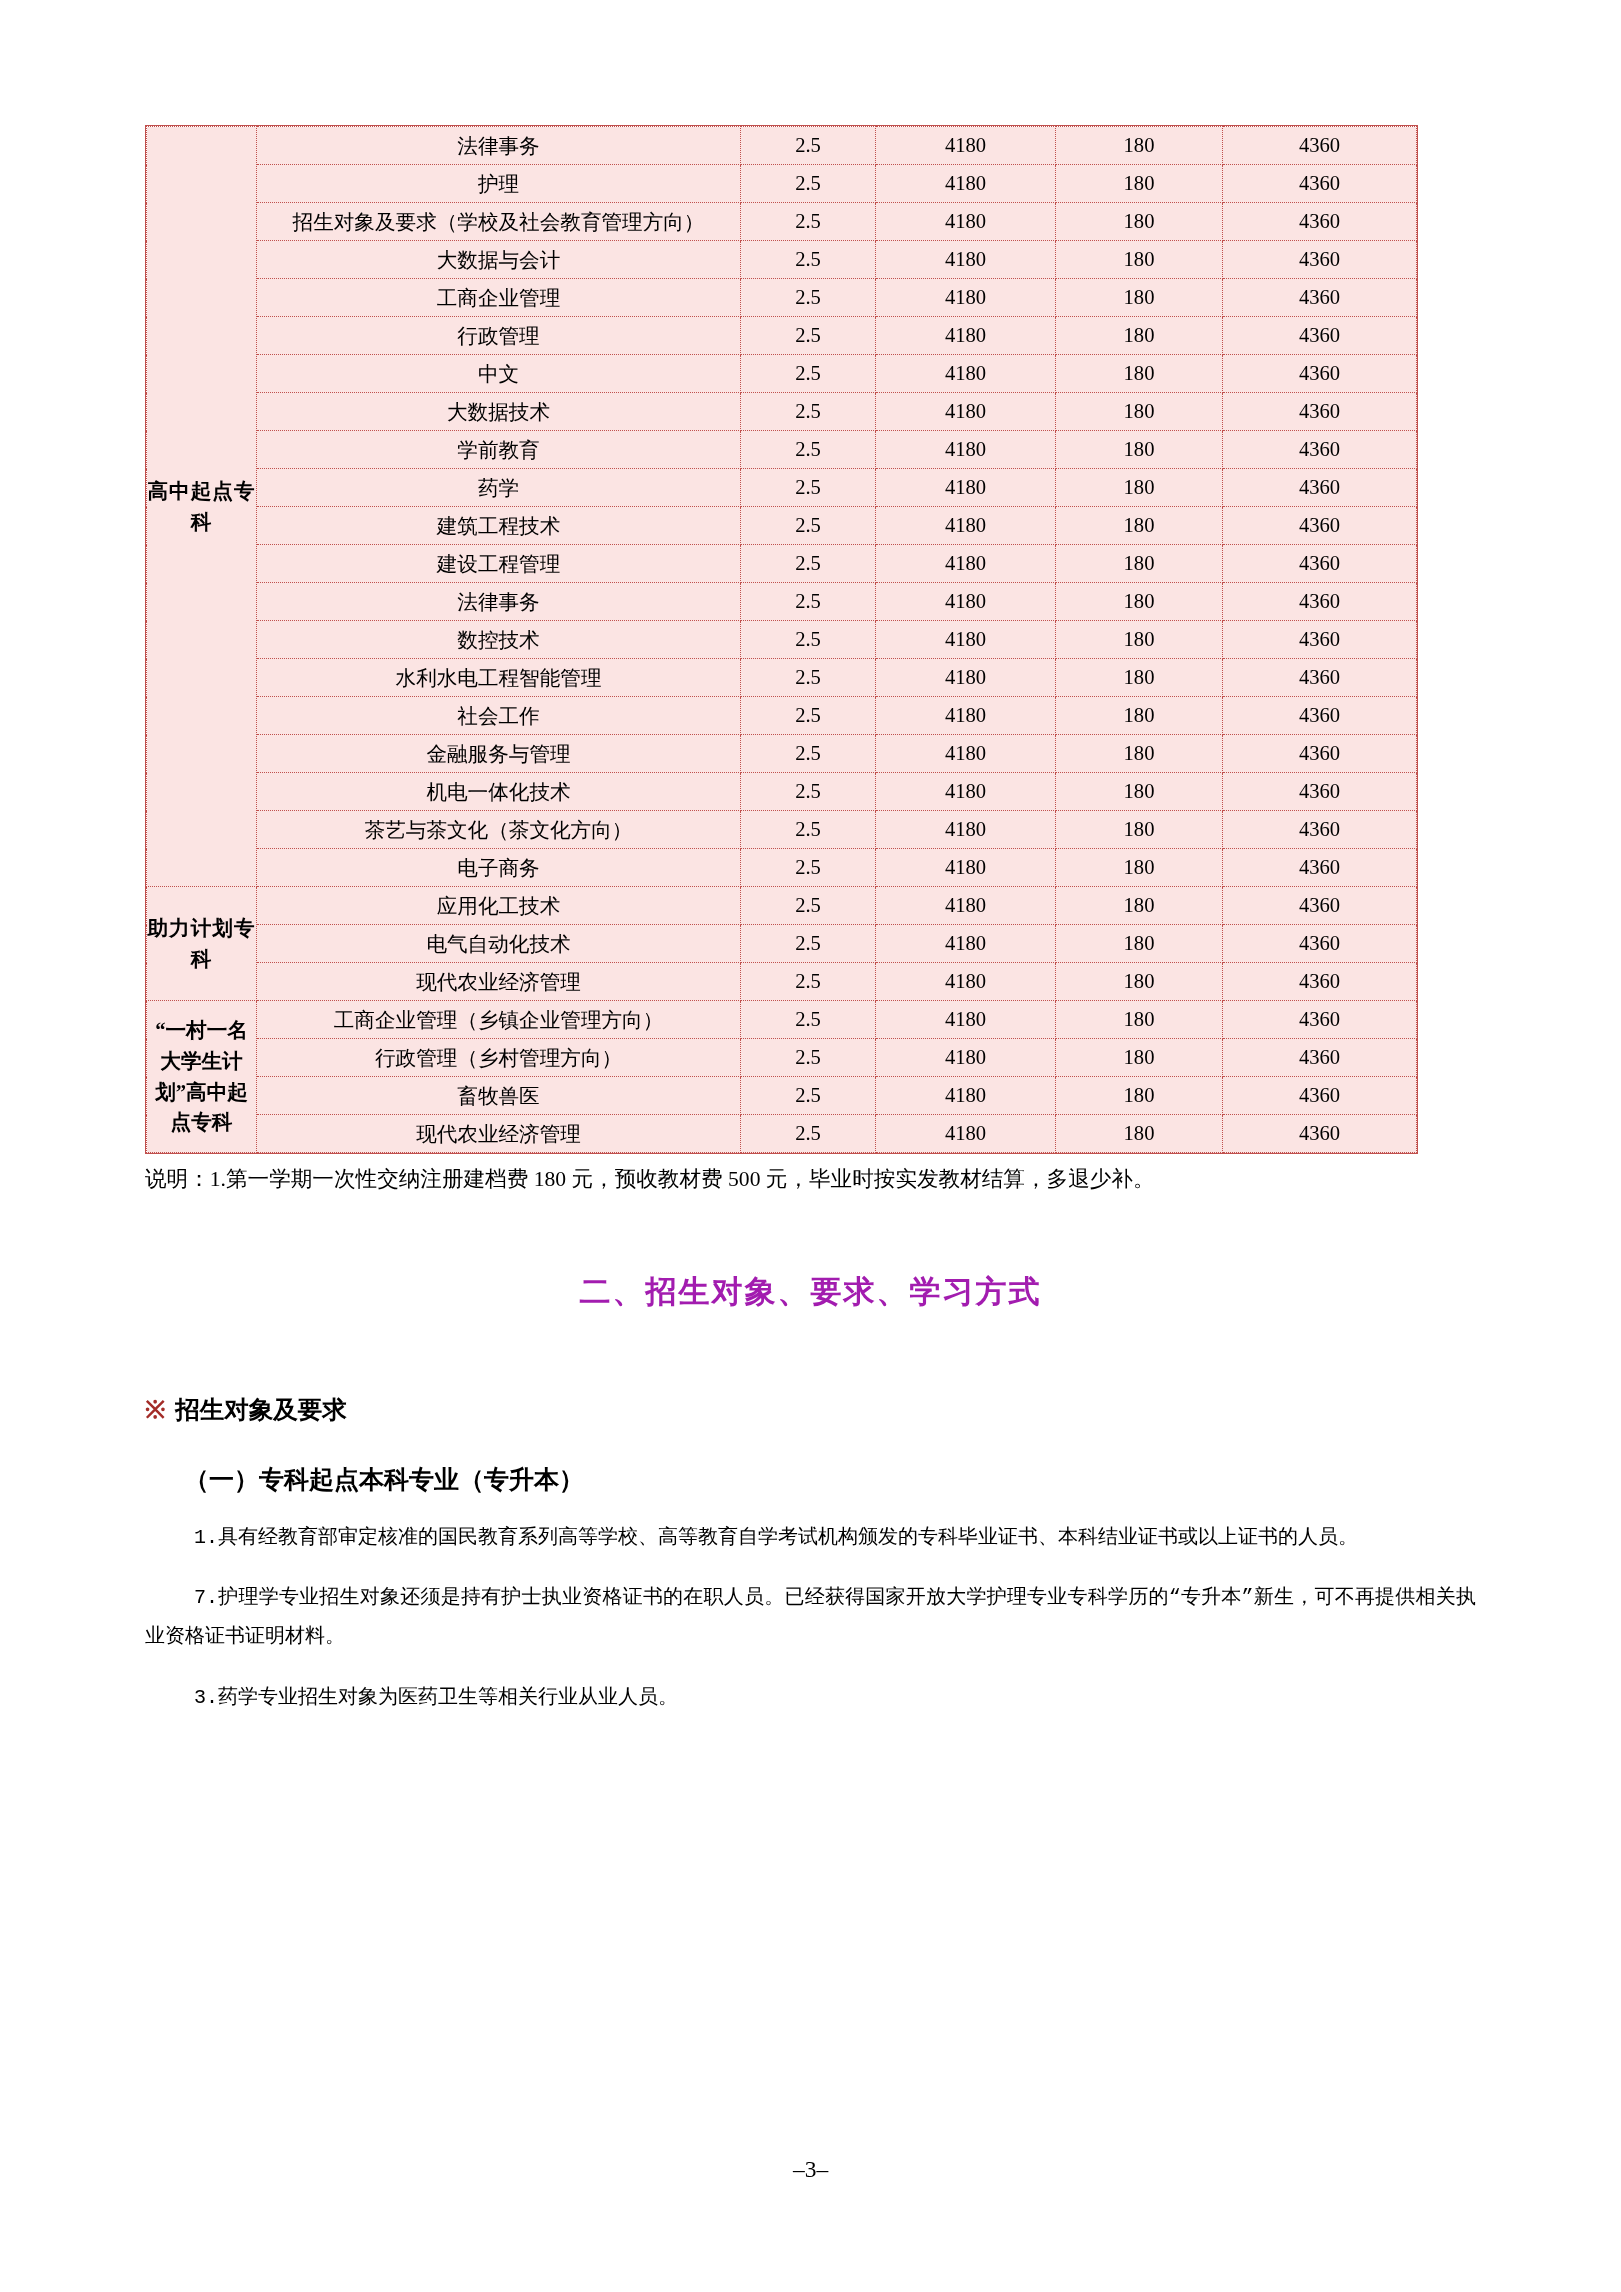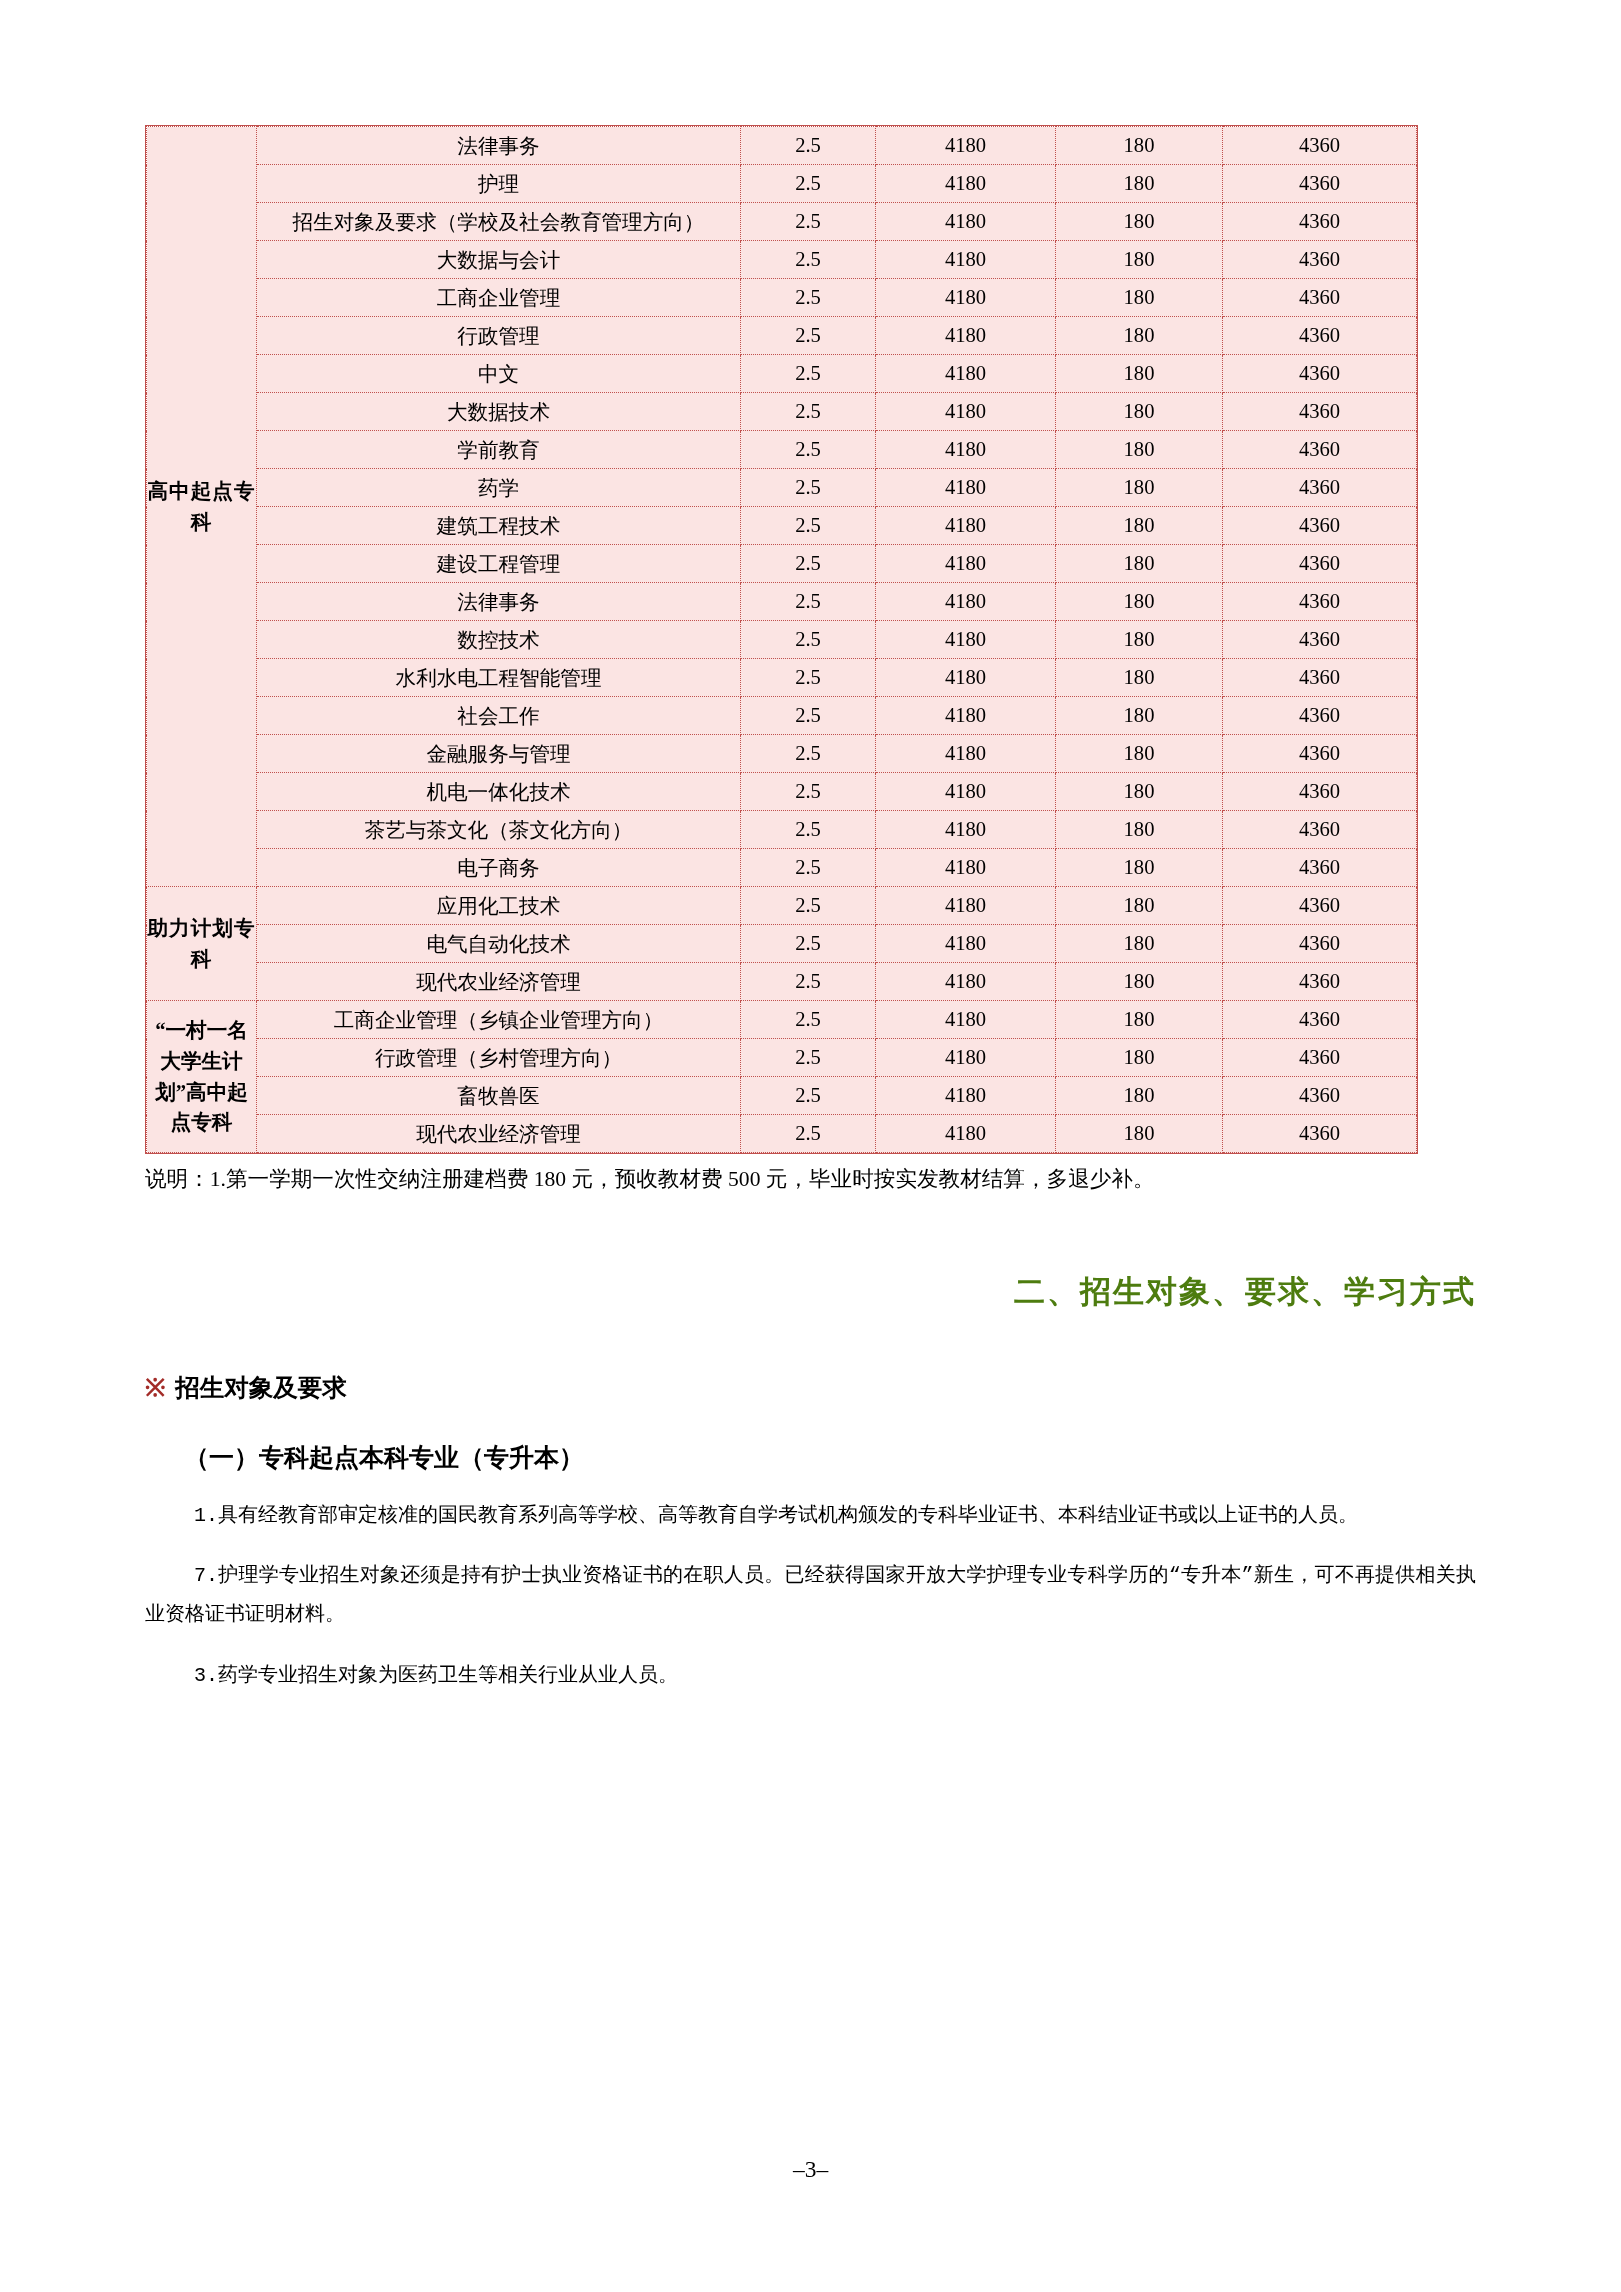--- a/index.html
+++ b/index.html
@@ -80,31 +80,31 @@
   }
   .notes .line1 {
     text-indent: 0;
   }
   .notes .line2 {
     text-indent: 43px;
   }
 
   
   h2.section-title {
-    text-align: right;
-    color: #4d7c0f;
+    text-align: center;
+    color: #a21caf;
     font-size: 31px;
     font-weight: bold;
     letter-spacing: 2px;
     margin: 71px 0 0 0;
     font-family: Liberation Serif, serif;
   }
 
   .sub-head {
-    margin-top: 57px;
+    margin-top: 79px;
     font-size: 24.5px;
     font-weight: bold;
     font-family: "Liberation Serif", serif;
   }
   .sub-head .mark {
     color: #a32c28;
     font-size: 24.5px;
     margin-right: 9.8px;
   }
   .sub-head2 {

